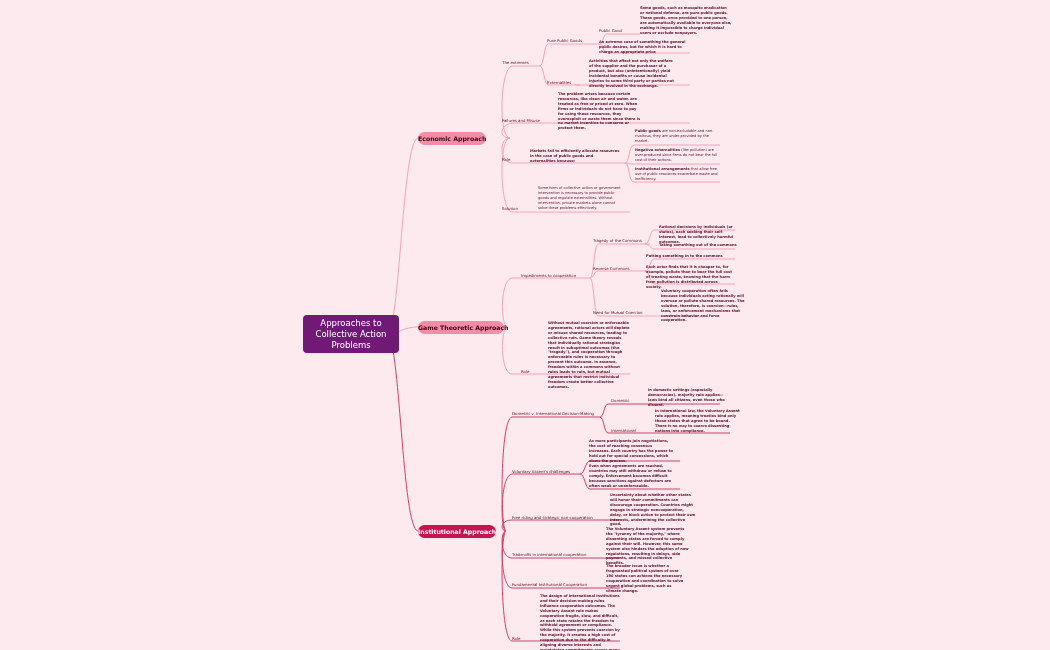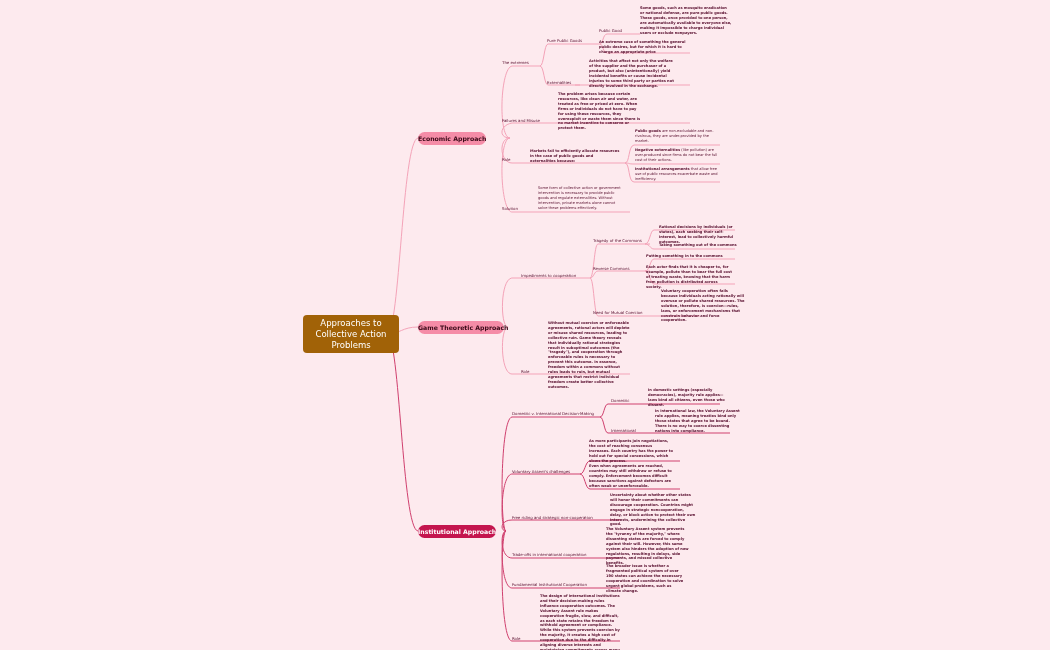--- a/index.html
+++ b/index.html
@@ -1,18 +1,18 @@
 <!DOCTYPE html>
 <html><head>
 <meta charset="utf-8">
 <style>
   html, body { margin:0; padding:0; }
   body { width:1050px; height:650px; background:#fdeaee; position:relative; overflow:hidden; font-family:"DejaVu Sans", sans-serif; }
   svg.links { position:absolute; left:0; top:0; width:1050px; height:650px; pointer-events:none; }
-  .root { position:absolute; left:303px; top:315px; width:84px; height:38px; background:#a16207; color:#fff; border-radius:4px; font-size:8.5px; line-height:11px; text-align:center; display:flex; align-items:center; justify-content:center; padding:0 6px; box-sizing:content-box; }
+  .root { position:absolute; left:303px; top:315px; width:84px; height:38px; background:#701a75; color:#fff; border-radius:4px; font-size:8.5px; line-height:11px; text-align:center; display:flex; align-items:center; justify-content:center; padding:0 6px; box-sizing:content-box; }
   .main { position:absolute; height:13px; line-height:13px; border-radius:7px; font-size:6.2px; font-weight:bold; text-align:center; white-space:nowrap; }
   .main.pink { background:#f58ca7; color:#3a0a18; }
   .main.crimson { background:#c4154e; color:#fff; }
   .lbl { position:absolute; font-size:3.9px; color:#5a1030; white-space:nowrap; line-height:5px; }
   .txt { position:absolute; font-size:3.6px; color:#5a1030; line-height:4.9px; font-weight:bold; }
   .txt.light { font-weight:normal; }
   .txt b { font-weight:bold; }
 </style>
 </head>
 <body>

